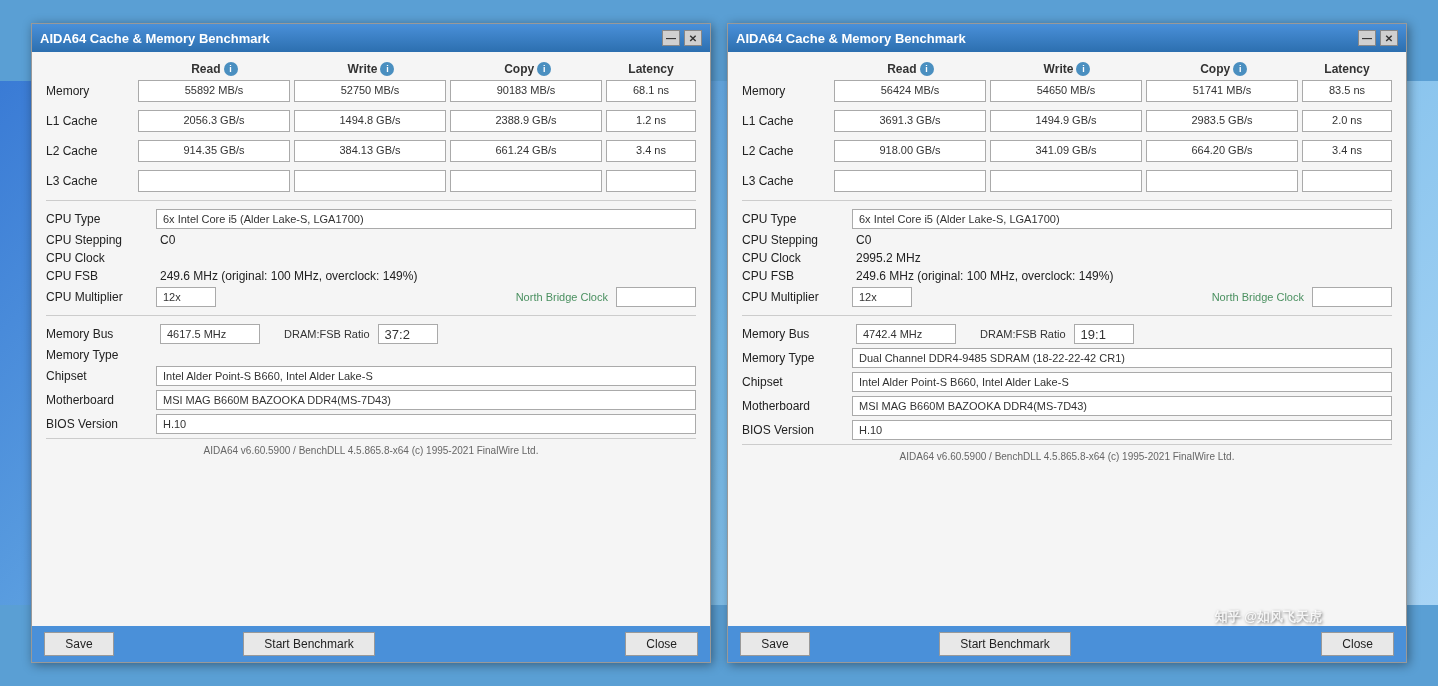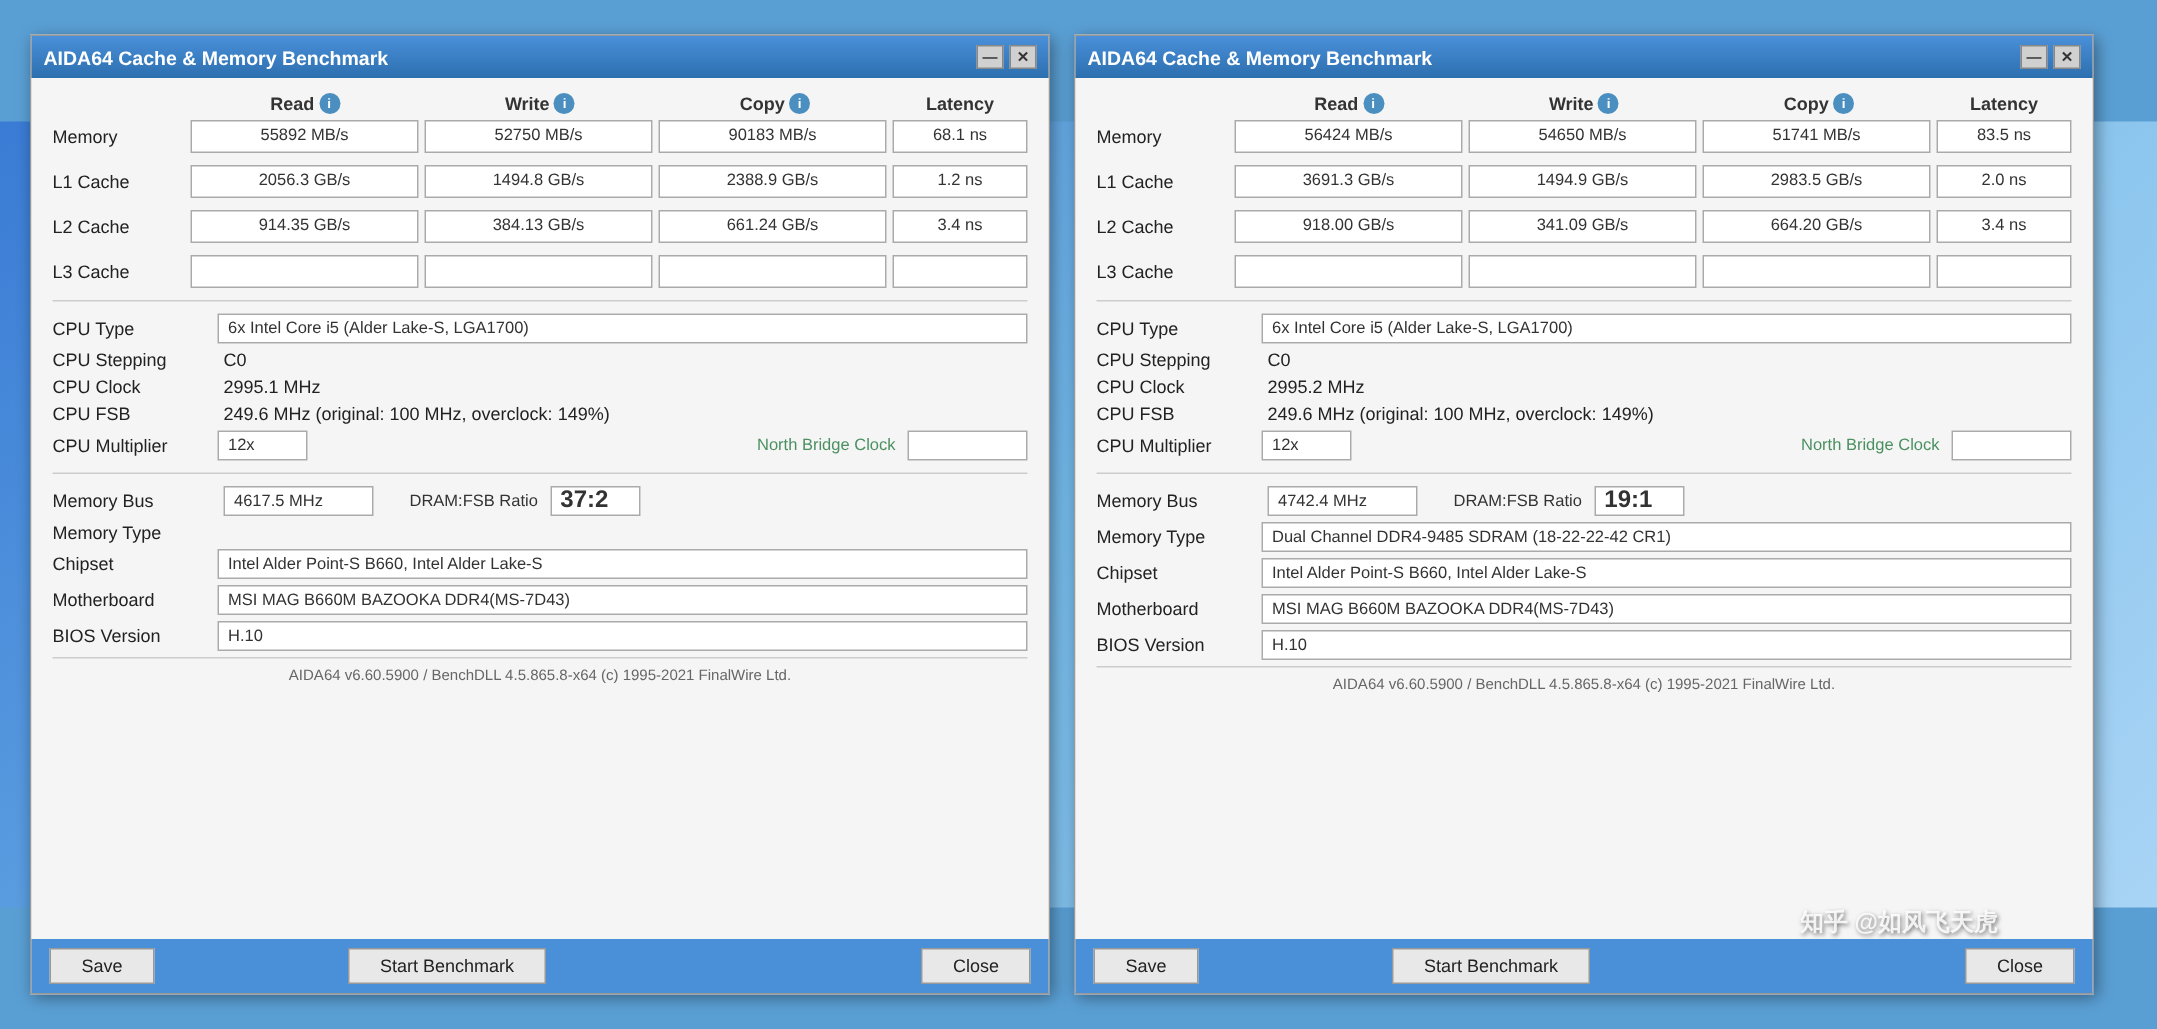--- a/index.html
+++ b/index.html
@@ -12,21 +12,21 @@
       align-items: center;
       width: 1438px;
       height: 686px;
       overflow: hidden;
     }
     .desktop {
       width: 1438px;
       height: 524px;
       background: linear-gradient(135deg, #3a7bd5 0%, #74b9e8 50%, #a8d4f5 100%);
       display: flex;
-      justify-content: flex-start;
+      justify-content: center;
       align-items: center;
       gap: 20px;
     }
     .window {
       background: #f0f0f0;
       border: 1px solid #999;
       box-shadow: 2px 2px 10px rgba(0,0,0,0.4);
       width: 680px;
       min-height: 640px;
       display: flex;
@@ -228,28 +228,27 @@
     }
     .dram-ratio-label {
       color: #333;
       font-size: 11px;
       margin-left: 20px;
     }
     .dram-ratio-box {
       background: white;
       border: 1px solid #aaa;
       padding: 2px 6px;
-      font-size: 16px;
+      font-size: 13px;
       color: #333;
       height: 20px;
       display: flex;
       align-items: center;
       width: 60px;
       margin-left: 4px;
-      font-weight: bold;
     }
     .footer-text {
       text-align: center;
       color: #666;
       font-size: 10px;
       padding: 6px 0 4px 0;
       border-top: 1px solid #ccc;
       margin-top: 4px;
     }
     .button-bar {
@@ -379,21 +378,20 @@
           <div class="info-row">
             <div class="info-label">CPU Type</div>
             <div class="info-value-box">6x Intel Core i5  (Alder Lake-S, LGA1700)</div>
           </div>
           <div class="info-row">
             <div class="info-label">CPU Stepping</div>
             <div class="info-value-plain">C0</div>
           </div>
           <div class="info-row">
             <div class="info-label">CPU Clock</div>
-            <div class="info-value-plain">2995.1 MHz</div>
           </div>
           <div class="info-row">
             <div class="info-label">CPU FSB</div>
             <div class="info-value-plain">249.6 MHz  (original: 100 MHz, overclock: 149%)</div>
           </div>
           <div class="multiplier-row">
             <div class="info-label">CPU Multiplier</div>
             <div class="multiplier-box">12x</div>
             <span class="nb-clock-label">North Bridge Clock</span>
             <div class="nb-clock-box"></div>
@@ -578,14 +576,14 @@
       </div>
       <div class="button-bar">
         <button class="btn">Save</button>
         <button class="btn btn-start">Start Benchmark</button>
         <button class="btn btn-close">Close</button>
       </div>
     </div>
 
   </div>
 
-  <div style="position:absolute; bottom: 60px; right: 106px; color: rgba(255,255,255,0.85); font-size: 16px; font-weight: bold; text-shadow: 1px 1px 3px rgba(0,0,0,0.5);">知乎 @如风飞天虎</div>
+  <div style="position:absolute; bottom: 60px; right: 116px; color: rgba(255,255,255,0.85); font-size: 13px; font-weight: bold; text-shadow: 1px 1px 3px rgba(0,0,0,0.5);">知乎 @如风飞天虎</div>
 </div>
 
 </body></html>

